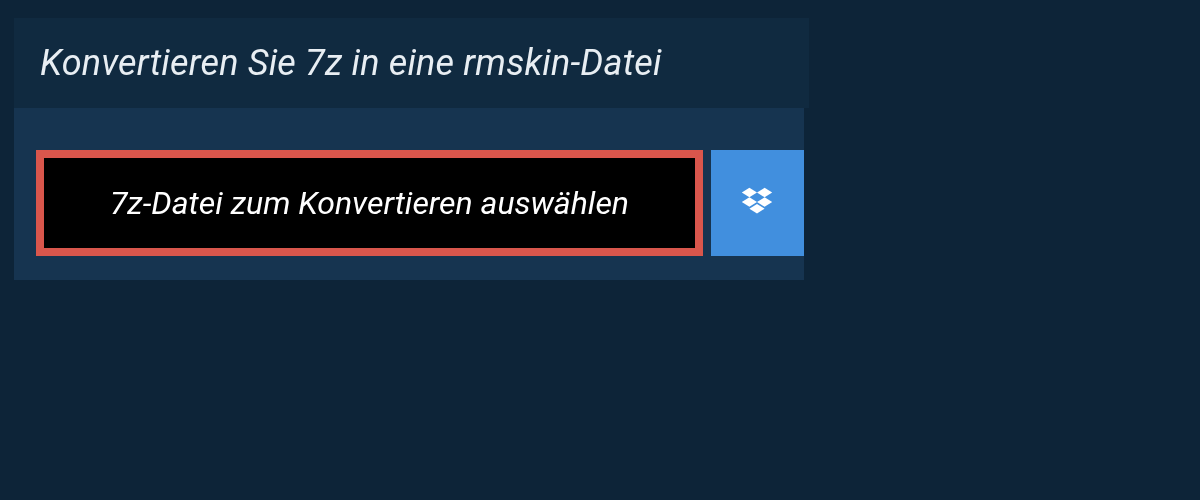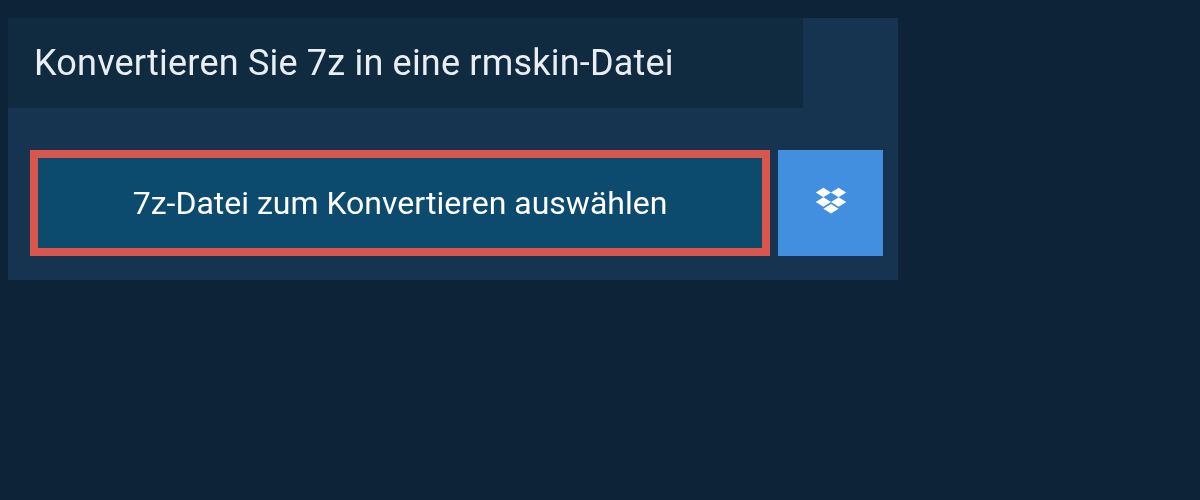--- a/index.html
+++ b/index.html
@@ -9,43 +9,44 @@
     }
     body {
       width: 1200px;
       height: 500px;
       background: #0d2438;
       font-family: -apple-system, BlinkMacSystemFont, "Segoe UI", Roboto, Helvetica, Arial, sans-serif;
       overflow: hidden;
     }
     .container {
       background: #163450;
-      margin: 18px 0 0 8px;
-      width: 890px;
+      margin: 18px 0 0 14px;
+      width: 790px;
       padding: 0 0 24px 0;
+      font-style: italic;
     }
     .title-bar {
       background: #102a40;
       padding: 24px 26px;
       width: 795px;
     }
     .title-text {
       color: #e8eef3;
       font-size: 36px;
       font-weight: 400;
       letter-spacing: 0.2px;
     }
     .button-row {
       display: flex;
       align-items: stretch;
       margin: 42px 0 0 22px;
       gap: 8px;
     }
     .select-button {
-      background: #0c4a6e;
+      background: #000000;
       border: 8px solid #d9564c;
       color: #ffffff;
       font-size: 32px;
       font-weight: 400;
       padding: 26px 40px;
       width: 740px;
       text-align: center;
       cursor: pointer;
       display: flex;
       align-items: center;

